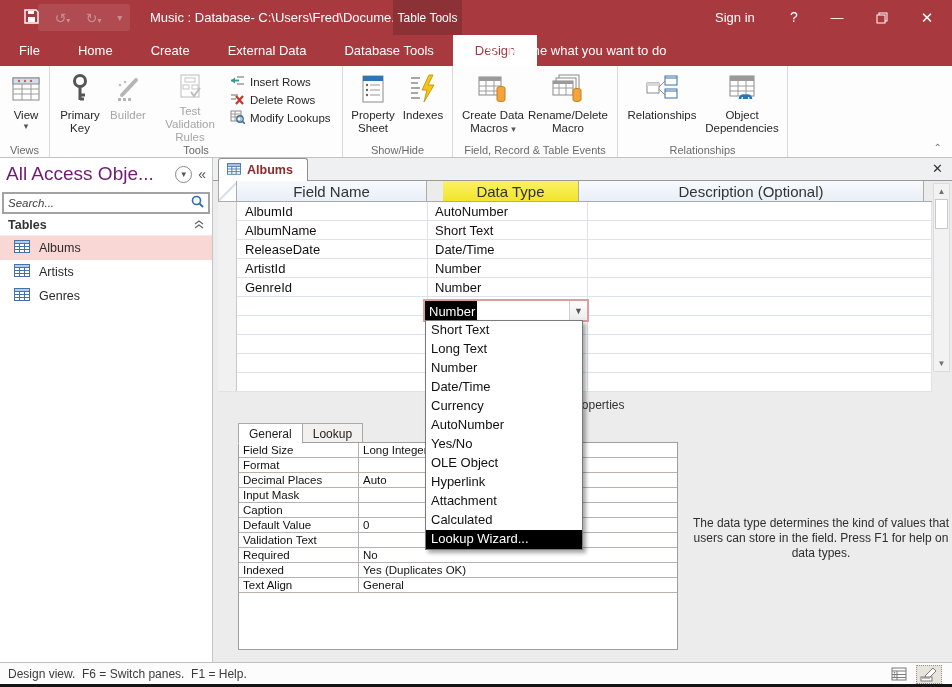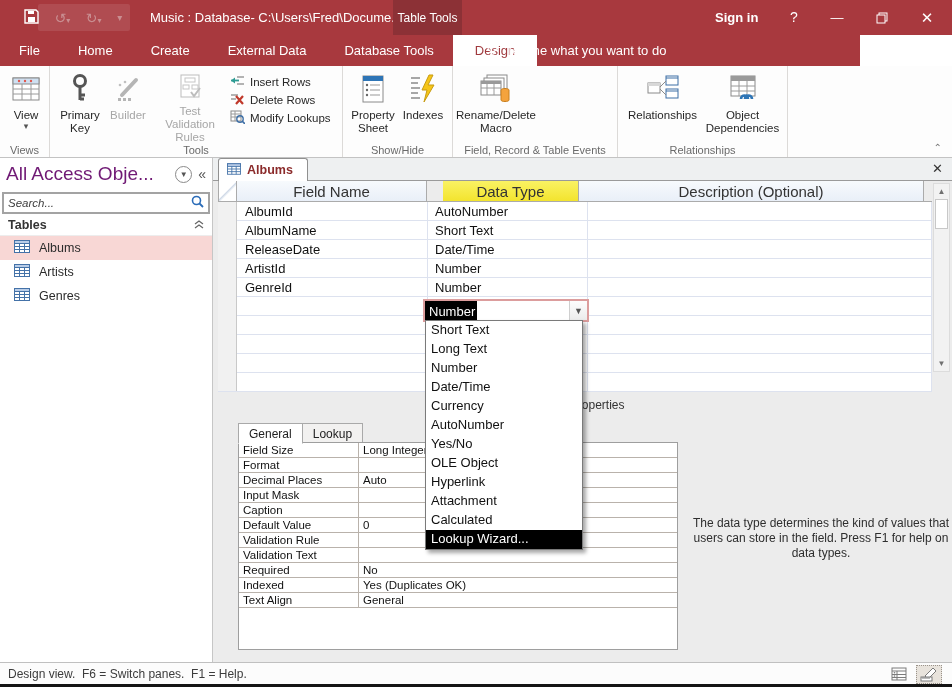--- a/index.html
+++ b/index.html
@@ -6,27 +6,27 @@
   html,body { width:952px; height:687px; overflow:hidden;
     font-family:"Liberation Sans","DejaVu Sans",sans-serif; font-size:12px; background:#fff; }
 
   
   .titlebar { position:absolute; left:0; top:0; width:952px; height:35px; background:#a8393e; color:#fff; }
   .qat { position:absolute; left:38px; top:4px; width:92px; height:27px; background:#b04c51; border-radius:2px; display:flex; align-items:center; justify-content:space-around; }
   .saveico { margin-left:-22px; }
   .qbtn { color:#c98e91; font-size:14px; cursor:default; }
   .title-text { position:absolute; left:150px; top:0; height:35px; line-height:35px; font-size:13px; white-space:pre; }
   .ttools { position:absolute; left:393px; top:0; width:69px; height:35px; background:#8c3136; font-size:12px; display:flex; align-items:center; justify-content:center; }
-  .signin { position:absolute; left:705px; top:0; height:35px; line-height:35px; font-size:13px; padding:0 10px;font-weight:bold; }
+  .signin { position:absolute; left:705px; top:0; height:35px; line-height:35px; font-size:13px; padding:0 10px; }
   .helpq { position:absolute; left:780px; top:0; height:35px; line-height:35px; font-size:14px; padding:0 10px; }
   .wctl { position:absolute; top:0; height:35px; width:44px; display:flex; align-items:center; justify-content:center; font-size:13px; }
   .wmin{left:815px;} .wres{left:860px;} .wclose{left:905px; font-size:15px;}
 
   
-  .tabrow { position:absolute; left:0; top:35px; width:860px; height:31px; background:#a8393e; display:flex; align-items:stretch; }
+  .tabrow { position:absolute; left:0; top:35px; width:952px; height:31px; background:#a8393e; display:flex; align-items:stretch; }
   .rtab { color:#fff; font-size:13px; padding:0 19px; display:flex; align-items:center; cursor:default; }
   .rtab.active { background:#fff; color:#a03a3e; padding:0 22px; }
   .tellme { display:flex; align-items:center; color:#fff; font-size:13px; gap:7px; padding-left:16px; }
 
   
   .ribbon { position:absolute; left:0; top:66px; width:952px; height:92px; background:#fdfdfd; border-bottom:1px solid #c3c3c3; display:flex; }
   .rgroup { position:relative; height:100%; border-right:1px solid #dcdad8; display:flex; padding:2px 4px 14px 4px; }
   .glabel { position:absolute; left:0; right:0; bottom:1px; text-align:center; font-size:11px; color:#6a6a6a; white-space:nowrap; }
   .bigbtn { width:auto; min-width:44px; padding:2px 5px; display:flex; flex-direction:column; align-items:center; justify-content:flex-start; text-align:center; color:#272727; font-size:11.5px; line-height:13px; cursor:default; }
   .bigbtn .bicon { height:34px; display:flex; align-items:center; justify-content:center; margin:2px 0 3px; }
@@ -276,37 +276,48 @@
             <path d="M2 4h9M2 9h7M2 14h9M2 19h7M2 24h9" stroke="#8a8a8a" stroke-width="1.6"></path>
             <path d="M20 1l-7 15h5l-3 12 10-17h-6l5-10z" fill="#f5c518" stroke="#c79b12"></path>
           </svg>
       </span>
       <span>Indexes</span>
     </div>
     <div class="glabel">Show/Hide</div>
   </div>
 
   <div class="rgroup" style="width:165px;">
+    <div class="bigbtn" style="width:72px">
+      <span class="bicon">
+        <svg width="32" height="30" viewBox="0 0 32 30">
+            <rect x="2" y="3" width="22" height="18" fill="#fff" stroke="#8a8a8a"></rect>
+            <rect x="2" y="3" width="22" height="4" fill="#9a9a9a"></rect>
+            <path d="M2 12h22M2 17h22M9 7v14M17 7v14" stroke="#9a9a9a"></path>
+            <path d="M20 14c0-2 8-2 8 0v12c0 2-8 2-8 0z" fill="#f4a33d" stroke="#c77f1e"></path>
+          </svg>
+      </span>
+      <span><span>Create Data Macros</span> <span class="caret">▾</span></span>
+    </div>
     <div class="bigbtn" style="width:78px">
       <span class="bicon">
         <svg width="34" height="30" viewBox="0 0 34 30">
             <rect x="8" y="1" width="20" height="15" fill="#fff" stroke="#8a8a8a"></rect>
             <rect x="5" y="4" width="20" height="15" fill="#fff" stroke="#8a8a8a"></rect>
             <rect x="2" y="7" width="20" height="14" fill="#fff" stroke="#8a8a8a"></rect>
             <rect x="2" y="7" width="20" height="3" fill="#9a9a9a"></rect>
             <path d="M2 14h20M8 10v11M15 10v11" stroke="#9a9a9a"></path>
             <path d="M22 16c0-2 8-2 8 0v10c0 2-8 2-8 0z" fill="#f4a33d" stroke="#c77f1e"></path>
           </svg>
       </span>
       <span>Rename/Delete Macro</span>
     </div>
     <div class="glabel">Field, Record &amp; Table Events</div>
   </div>
 
-  <div class="rgroup" style="width:170px; border-right:1px solid #dcdad8;justify-content:center;">
+  <div class="rgroup" style="width:170px; border-right:1px solid #dcdad8;">
     <div class="bigbtn" style="width:80px">
       <span class="bicon">
         <svg width="34" height="28" viewBox="0 0 34 28">
             <rect x="2" y="8" width="12" height="10" fill="#fff" stroke="#8a8a8a"></rect>
             <rect x="2" y="8" width="12" height="3" fill="#d8d8d8"></rect>
             <rect x="20" y="1" width="12" height="9" fill="#fff" stroke="#3d6ea5"></rect>
             <rect x="20" y="14" width="12" height="9" fill="#fff" stroke="#3d6ea5"></rect>
             <path d="M20 3h12M20 16h12" stroke="#3d6ea5"></path>
             <path d="M14 12l6 -6M14 14l6 6" stroke="#8a8a8a"></path>
           </svg>
@@ -535,24 +546,20 @@
           <div class="prow">
             <div class="plabel">Caption</div>
             <div class="pval"></div>
           </div>
 
           <div class="prow">
             <div class="plabel">Default Value</div>
             <div class="pval">0</div>
           </div>
 
-          <div class="prow">
-            <div class="plabel">Validation Rule</div>
-            <div class="pval"></div>
-          </div>
 
           <div class="prow">
             <div class="plabel">Validation Text</div>
             <div class="pval"></div>
           </div>
 
           <div class="prow">
             <div class="plabel">Required</div>
             <div class="pval">No</div>
           </div>

